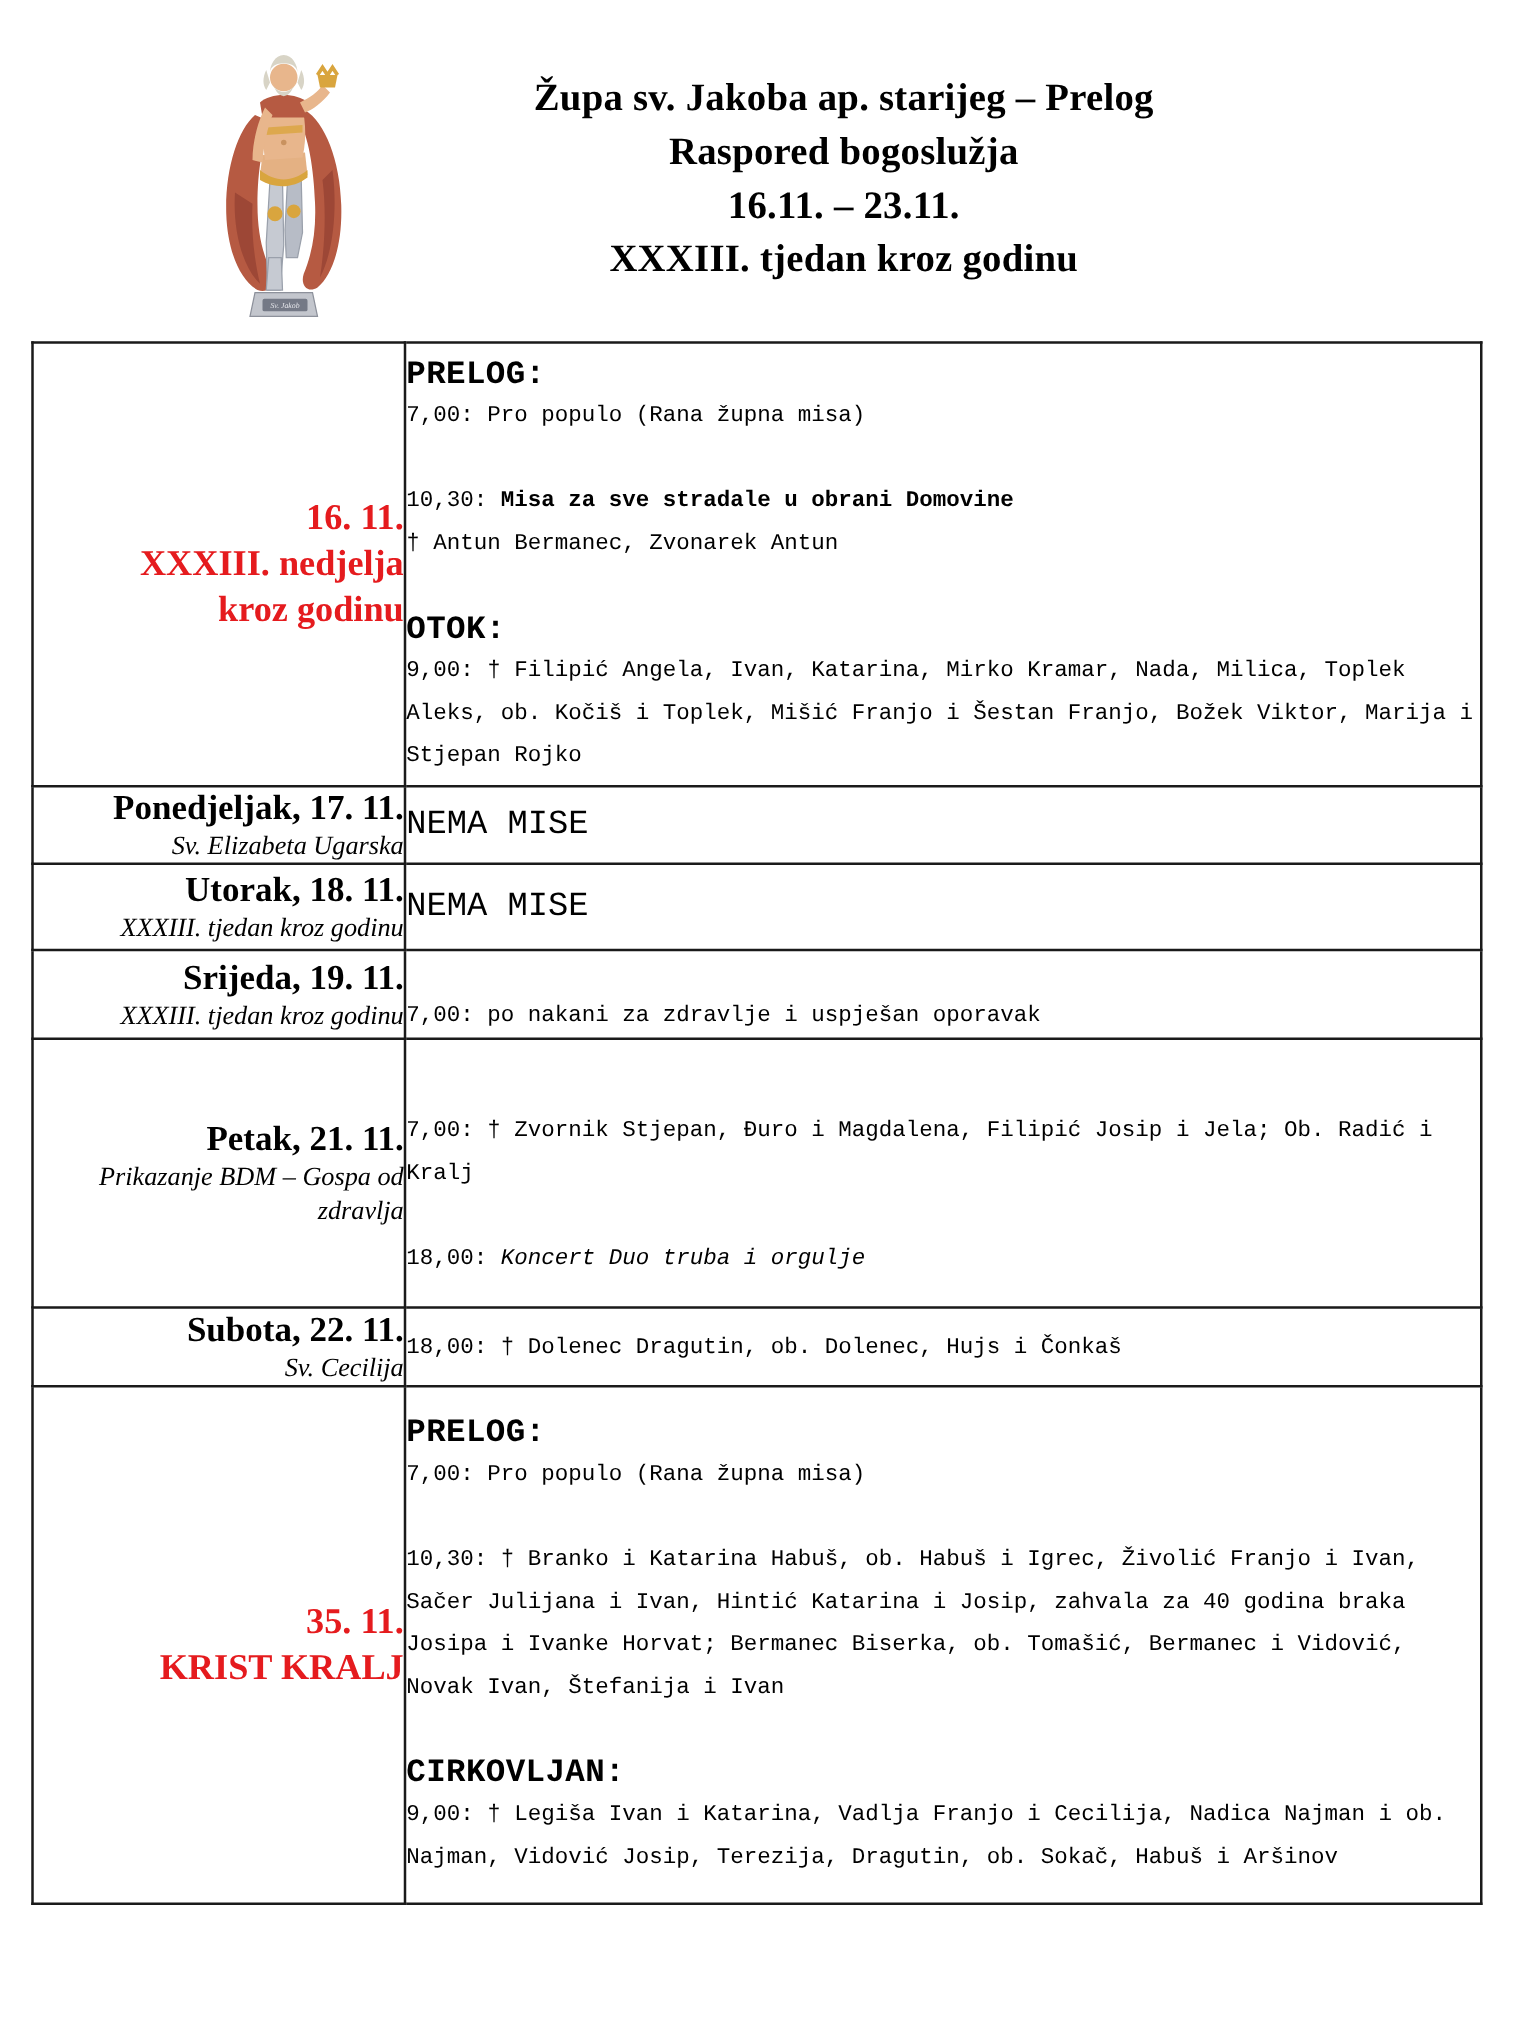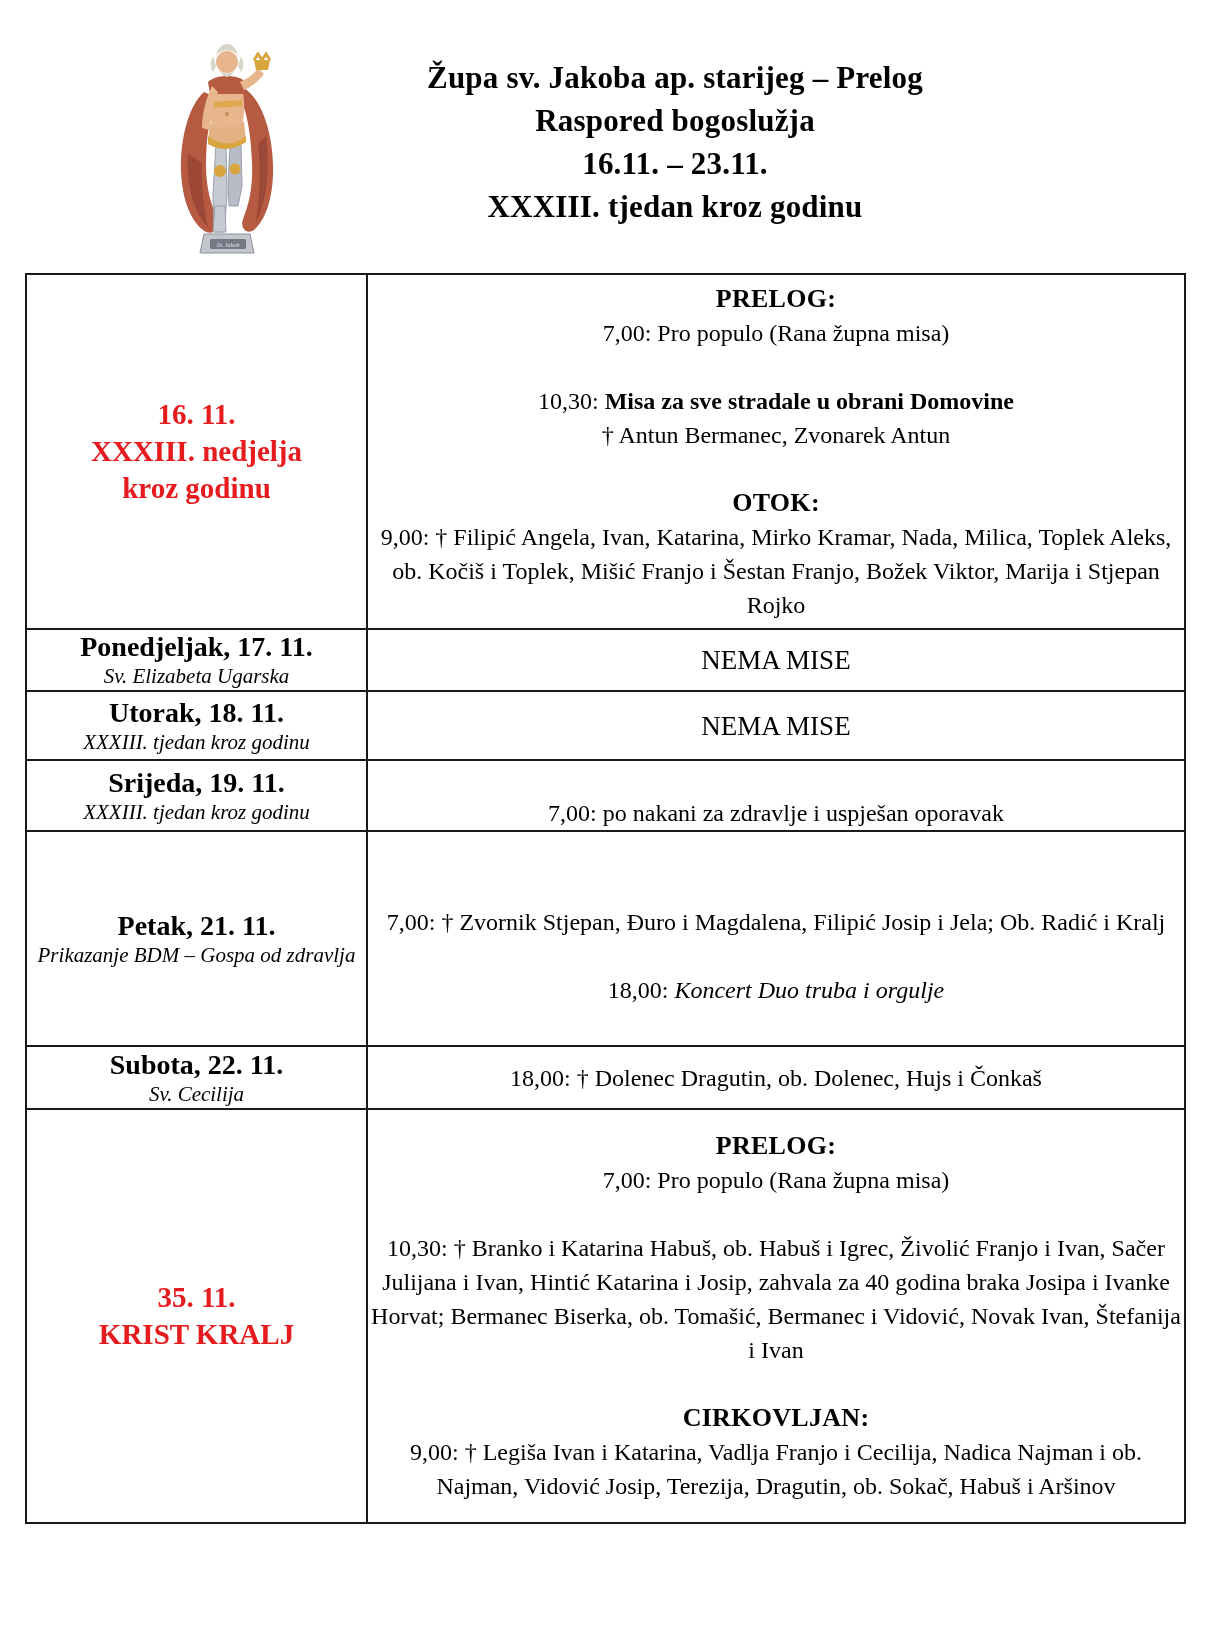--- a/index.html
+++ b/index.html
@@ -47,27 +47,27 @@
     border-collapse: collapse;
     table-layout: fixed;
   }
   table.schedule td {
     border: 2px solid #1a1a1a;
     box-sizing: border-box;
     vertical-align: middle;
     padding: 0;
   }
   td.date-cell {
-    width: 341px;
-    text-align: center;
+    width: 298px;
+    text-align: right;
     padding: 2px 6px;
   }
   td.content-cell {
-    text-align: center;
     padding: 2px 14px;
+    font-family: Liberation Mono, monospace;
   }
   .date-line.day {
     font-weight: bold;
     font-size: 28px;
     line-height: 33px;
   }
   .date-line.feast {
     font-style: italic;
     font-size: 21px;
     line-height: 27px;
@@ -75,21 +75,21 @@
   .date-line.red {
     font-weight: bold;
     font-size: 29px;
     line-height: 37px;
     color: var(--red, #e51b1e);
   }
   .cell-inner {
     width: 100%;
   }
   .mass-line, .blank-line {
-    font-size: 24px;
+    font-size: 18px;
     line-height: 34px;
   }
   .loc-header {
     font-weight: bold;
     font-size: 26px;
     line-height: 34px;
     letter-spacing: 0.3px;
   }
   .nema {
     font-size: 27px;

